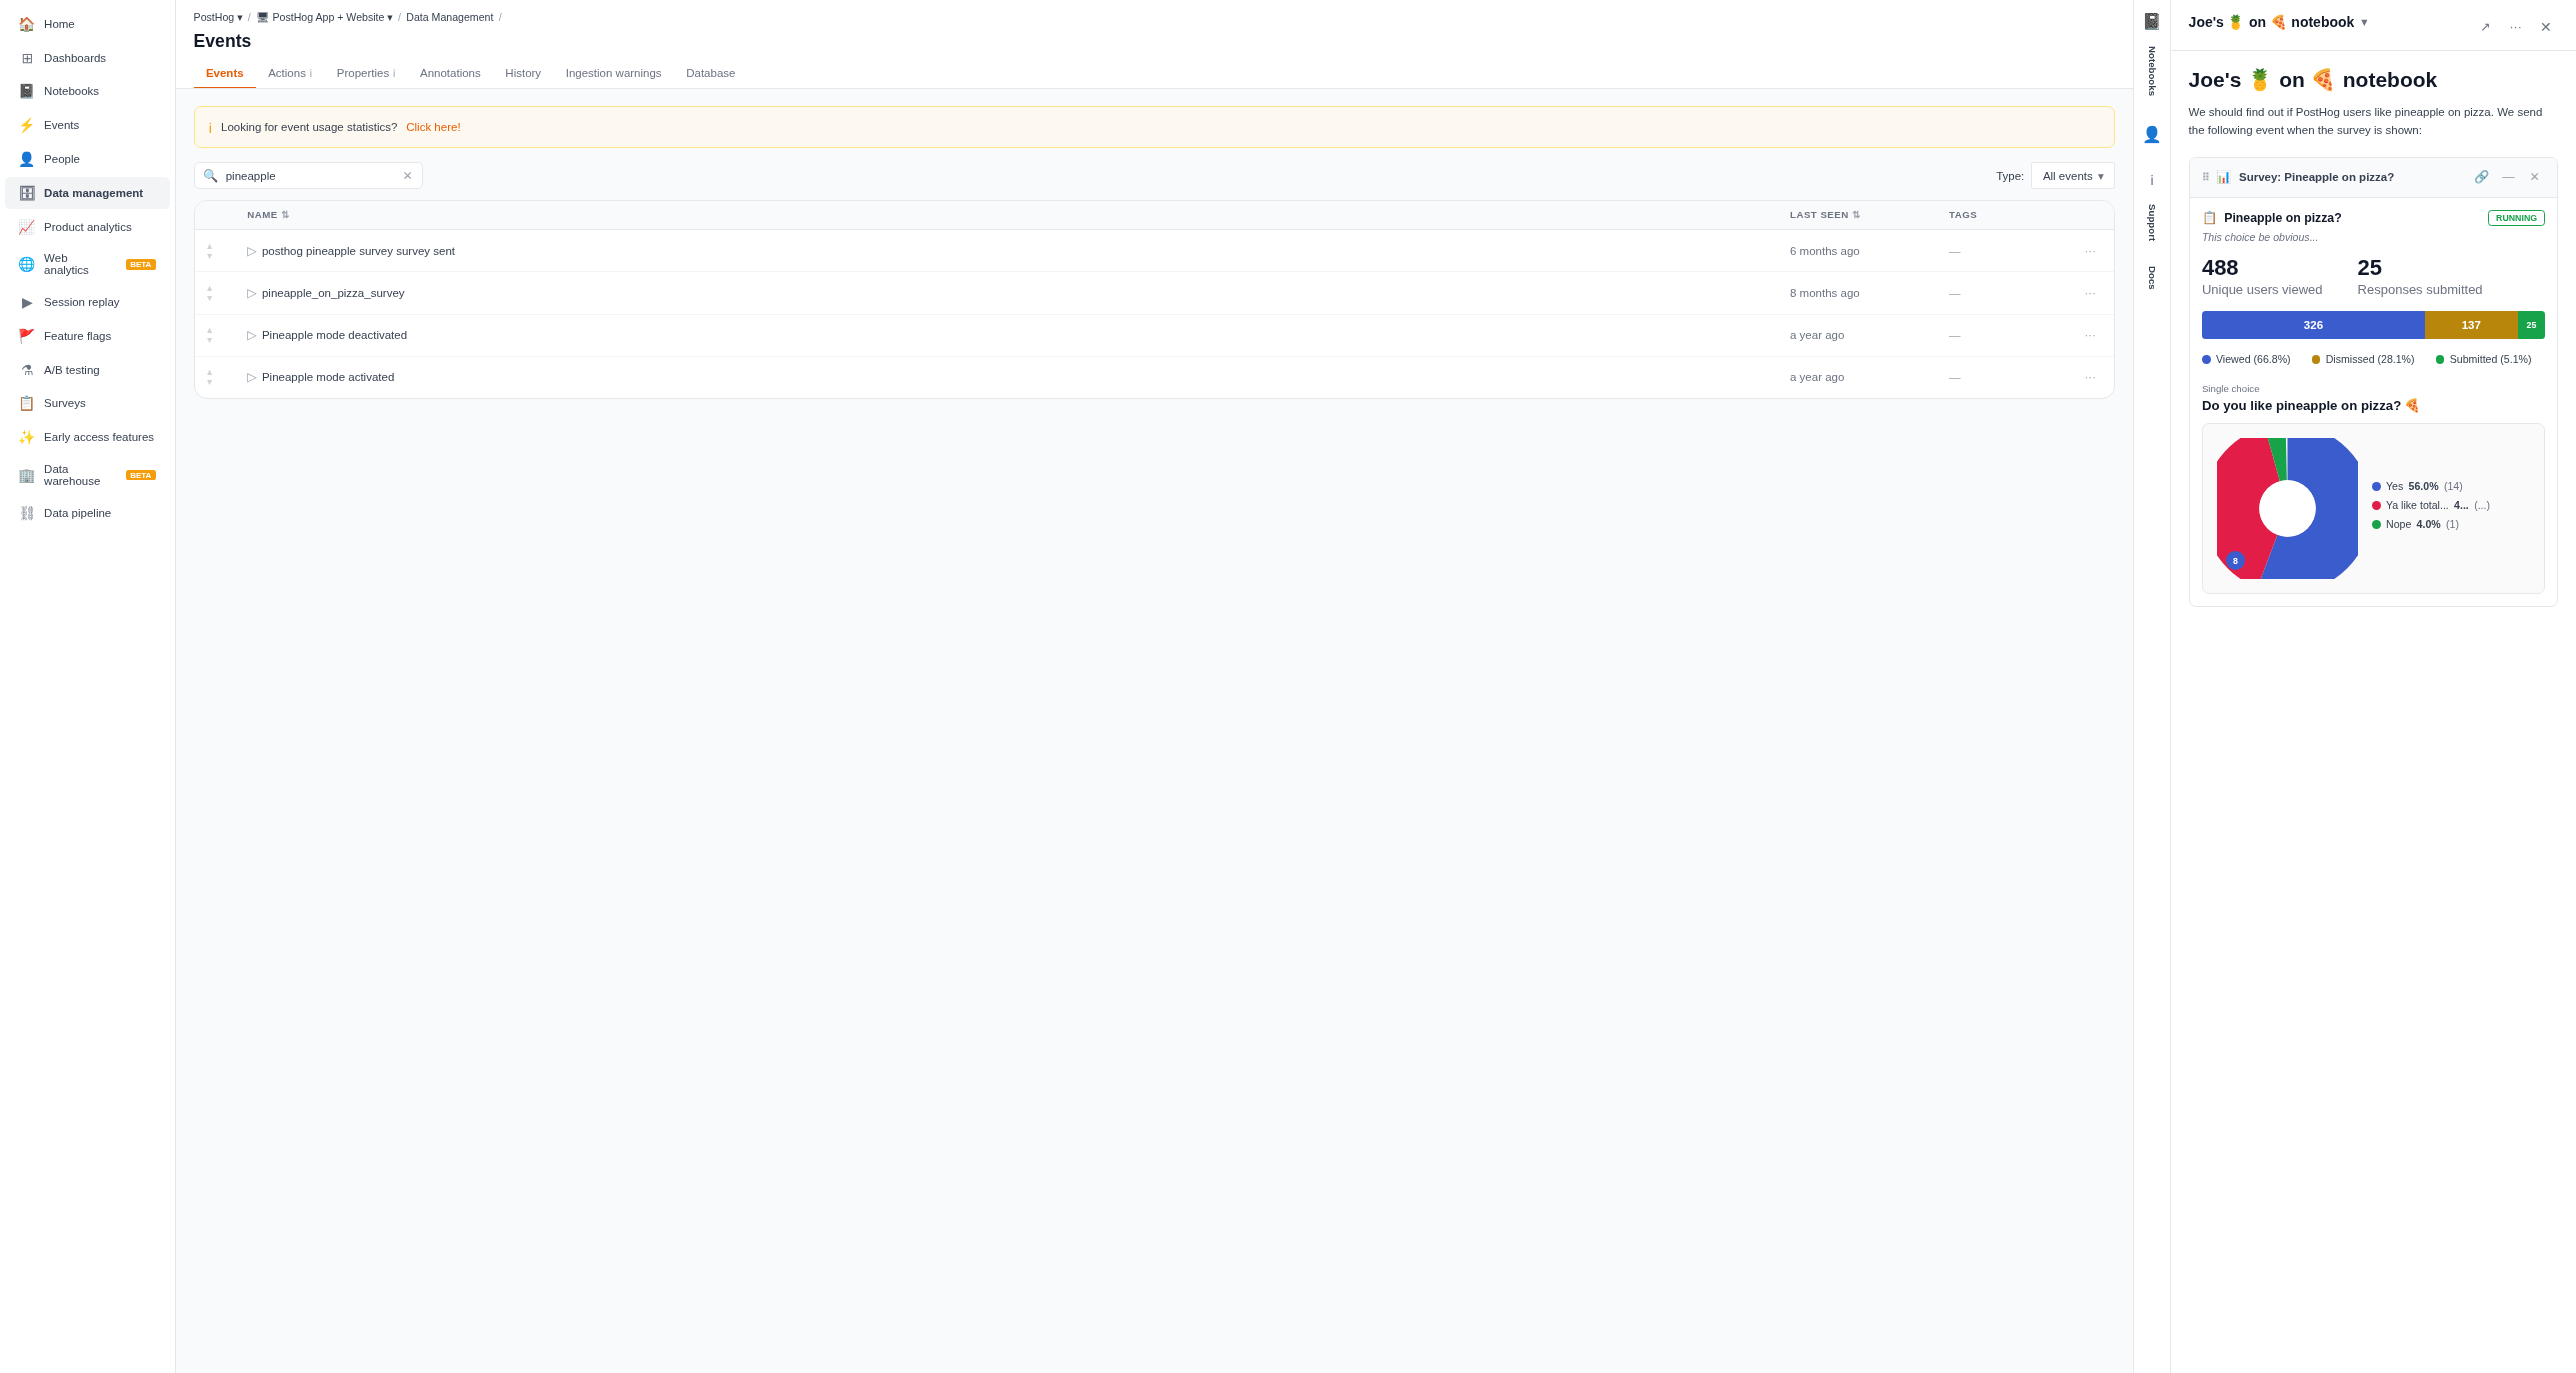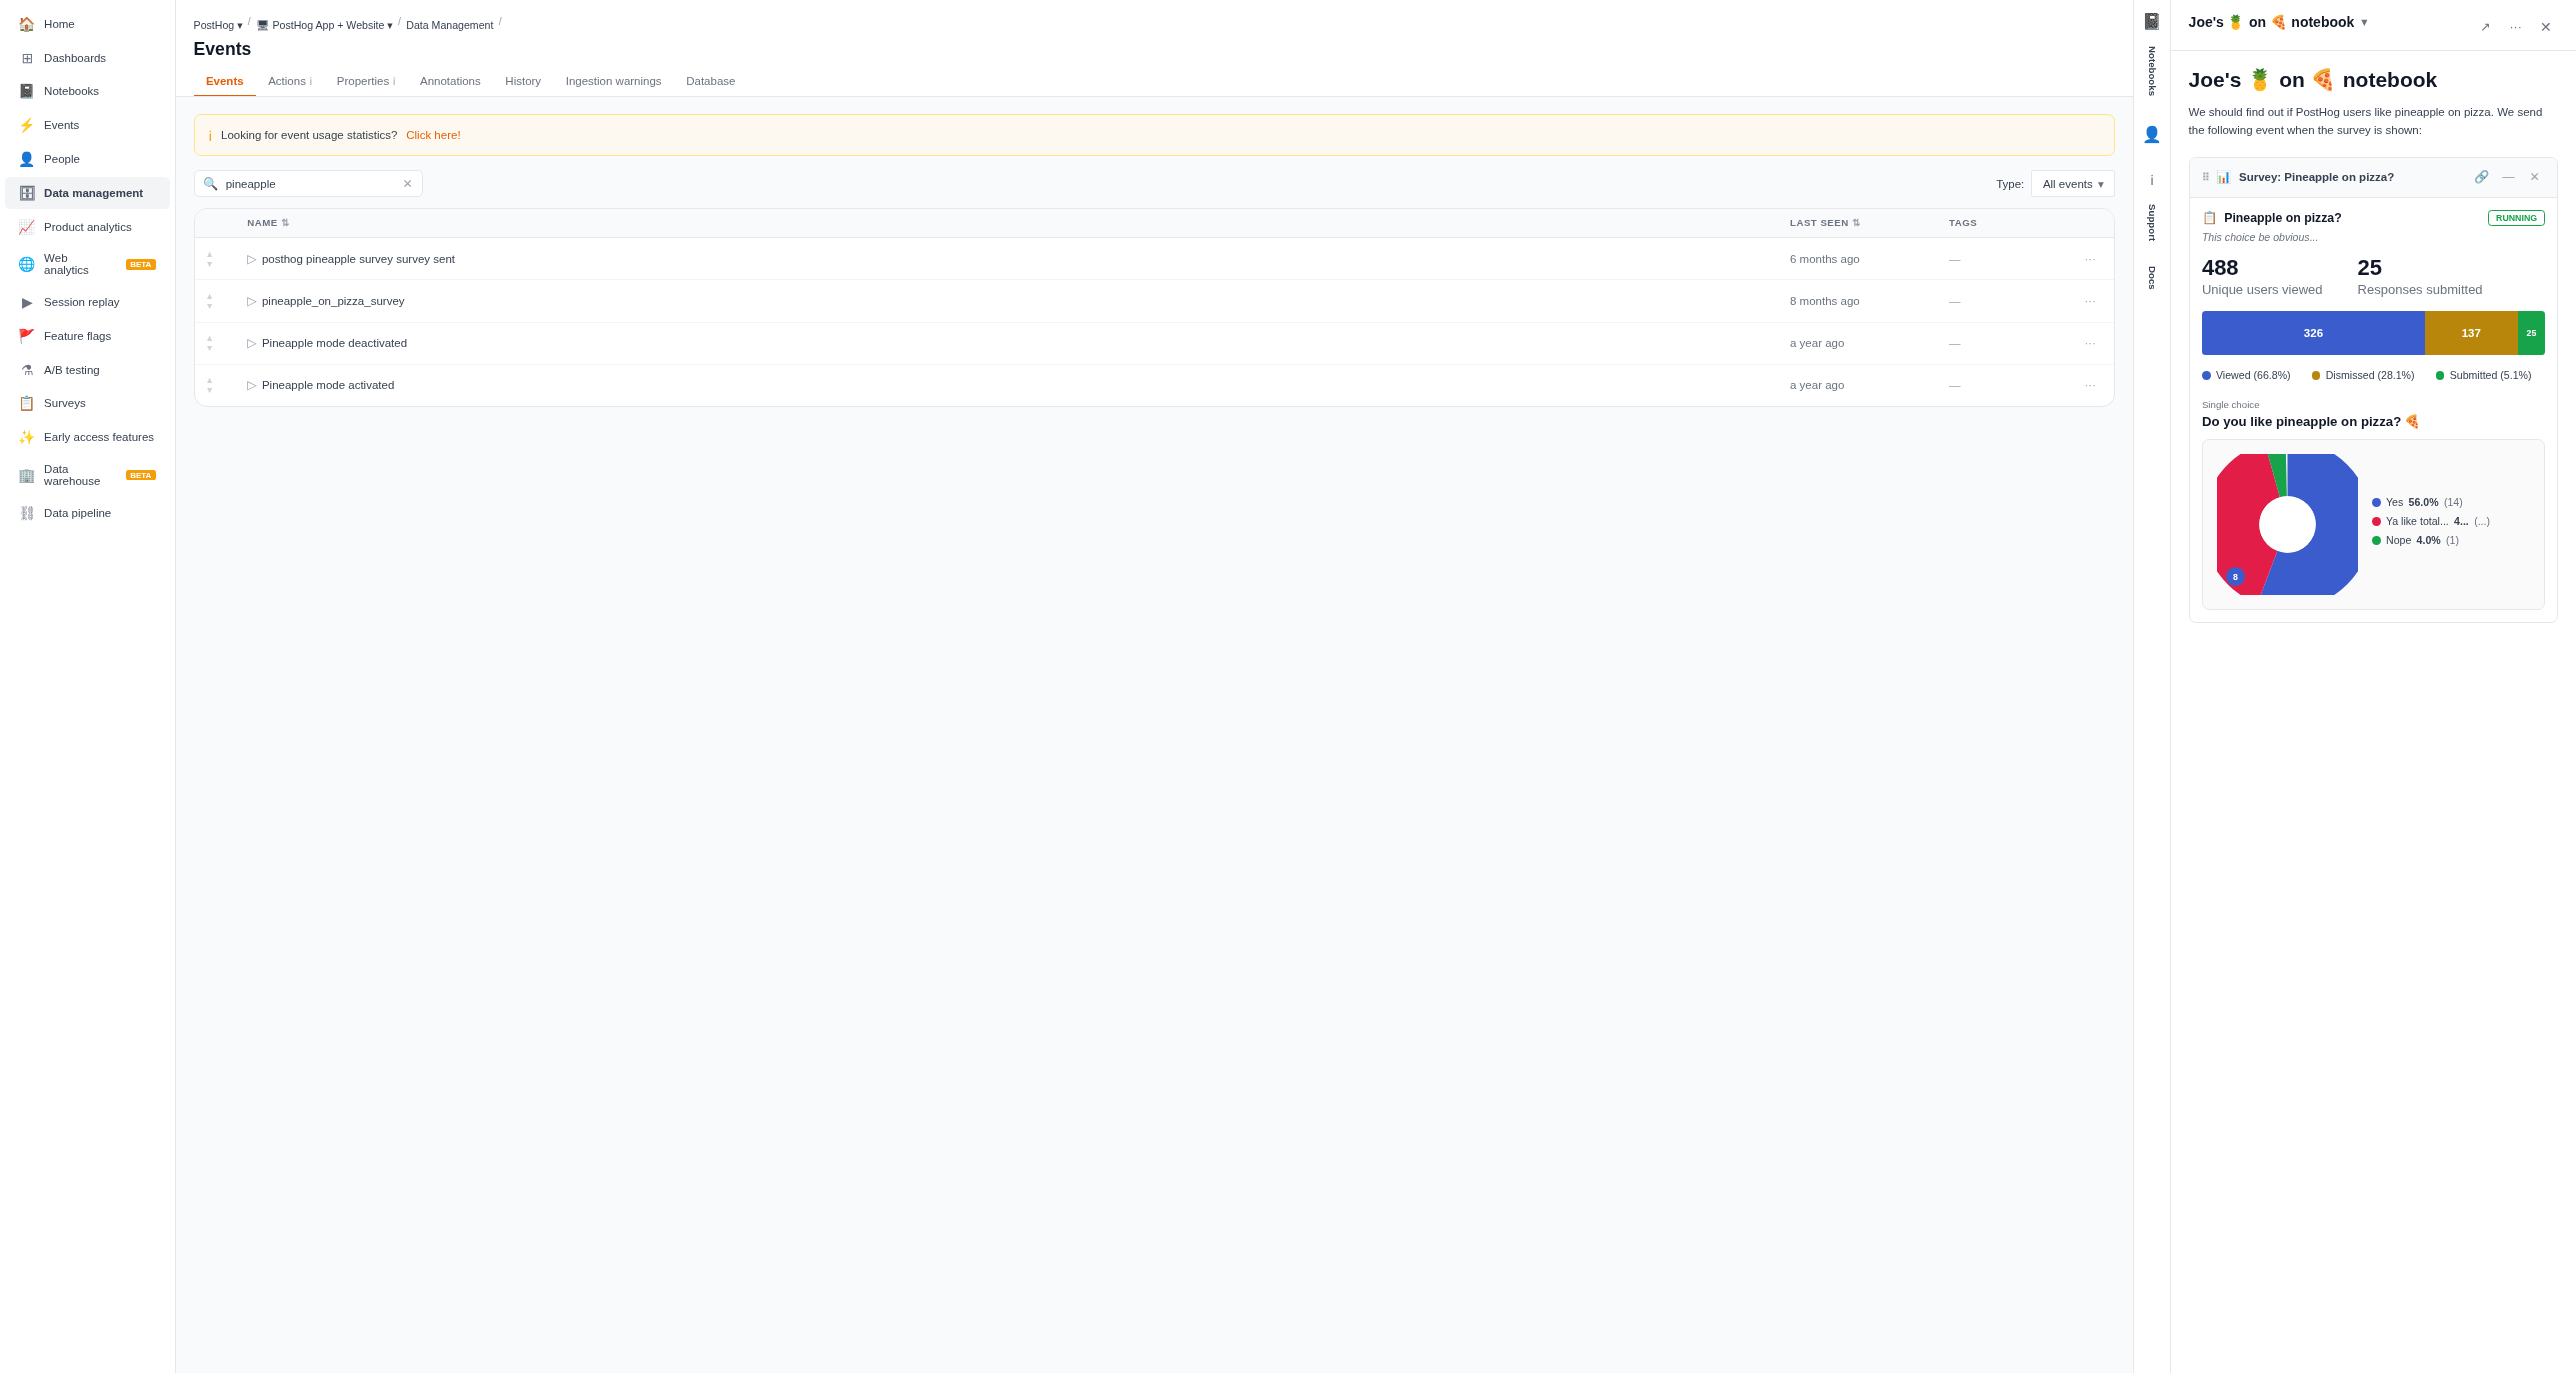--- a/index.html
+++ b/index.html
@@ -17,21 +17,21 @@
     .right-sidebar { width: 37px; background: #fff; border-left: 0.9px solid #e5e7eb; display: flex; flex-direction: column; align-items: center; padding: 7px 0; gap: 3.5px; flex-shrink: 0; }
     .right-sidebar-btn { width: 28px; height: 28px; display: flex; align-items: center; justify-content: center; cursor: pointer; border-radius: 5.3px; color: #6b7280; font-size: 14px; }
     .right-sidebar-btn.vertical-text { writing-mode: vertical-rl; font-size: 9.7px; font-weight: 600; color: #374151; height: auto; padding: 7px 3.5px; width: 28px; }
 
     
     .main { flex: 1; display: flex; flex-direction: column; overflow: hidden; }
 
     
     .header { background: #fff; border-bottom: 0.9px solid #e5e7eb; padding: 10.6px 17.6px 0; }
     .breadcrumb { display: flex; align-items: center; gap: 5.3px; font-size: 10.6px; color: #6b7280; margin-bottom: 7px; }
-    .breadcrumb-item { cursor: pointer; color: #374151; margin-top: 8px; }
+    .breadcrumb-item { cursor: pointer; color: #374151; }
     .breadcrumb-sep { color: #9ca3af; }
     .page-title { font-size: 17.6px; font-weight: 700; color: #111827; margin-bottom: 3.5px; }
 
     
     .tabs { display: flex; gap: 0; border-bottom: none; margin-top: 7px; }
     .tab { padding: 7px 12.3px; cursor: pointer; font-size: 11.5px; color: #6b7280; border-bottom: 1.8px solid transparent; display: flex; align-items: center; gap: 3.5px; }
     .tab.active { color: #e85d04; border-bottom-color: #e85d04; font-weight: 600; }
 
     
     .content { flex: 1; overflow-y: auto; padding: 17.6px; background: #f9fafb; }
@@ -89,21 +89,21 @@
     .running-badge { background: transparent; border: 0.9px solid #16a34a; color: #16a34a; font-size: 8.8px; font-weight: 700; padding: 1.8px 7px; border-radius: 3.5px; }
     .survey-subtitle { font-size: 10.6px; color: #6b7280; margin-bottom: 14px; font-style: italic; }
 
     
     .stats-row { display: flex; gap: 35px; margin-bottom: 14px; }
     .stat-item { }
     .stat-number { font-size: 22px; font-weight: 800; color: #111827; line-height: 1; }
     .stat-label { font-size: 13px; color: #6b7280; margin-top: 3.5px; }
 
     
-    .progress-bar-container { display: flex; border-radius: 3.5px; overflow: hidden; margin-bottom: 14px; height: 44px; }
+    .progress-bar-container { display: flex; border-radius: 3.5px; overflow: hidden; margin-bottom: 14px; height: 28px; }
     .progress-bar-blue { background: #3b5ccc; display: flex; align-items: center; justify-content: center; color: #fff; font-size: 11.5px; font-weight: 700; }
     .progress-bar-gold { background: #b8860b; display: flex; align-items: center; justify-content: center; color: #fff; font-size: 11.5px; font-weight: 700; }
     .progress-bar-green { background: #16a34a; display: flex; align-items: center; justify-content: center; color: #fff; font-size: 8.8px; font-weight: 700; }
 
     
     .legend-row { display: flex; gap: 21px; margin-bottom: 17.6px; }
     .legend-item { display: flex; align-items: center; gap: 5.3px; font-size: 10.6px; color: #374151; }
     .legend-dot { width: 8.8px; height: 8.8px; border-radius: 50%; flex-shrink: 0; }
 
     

